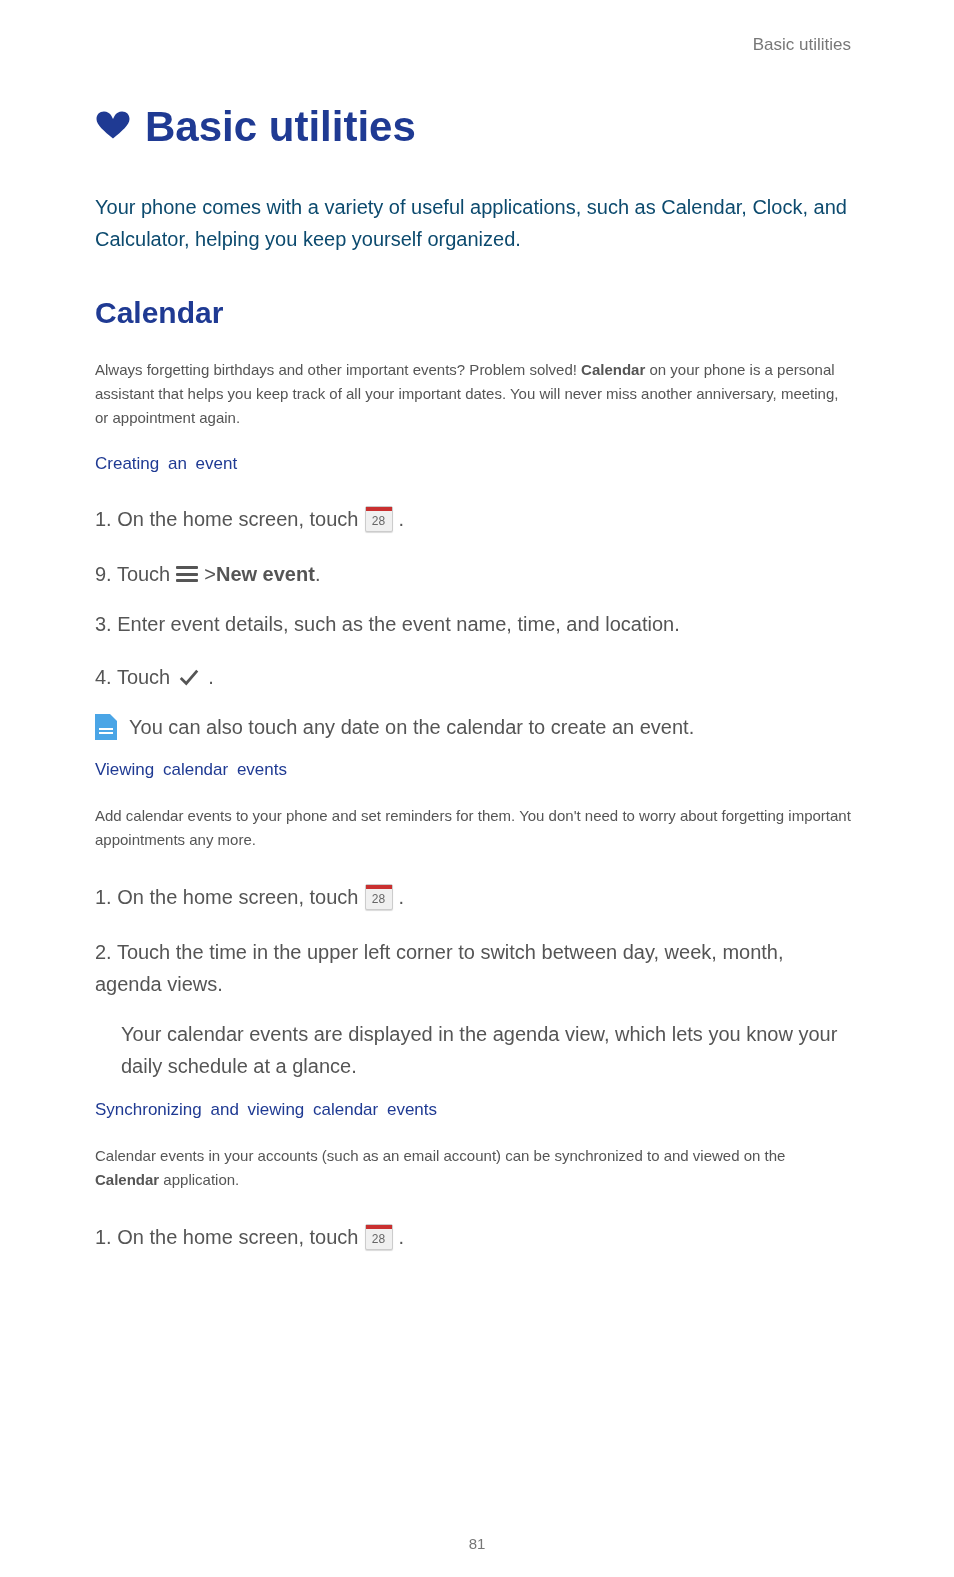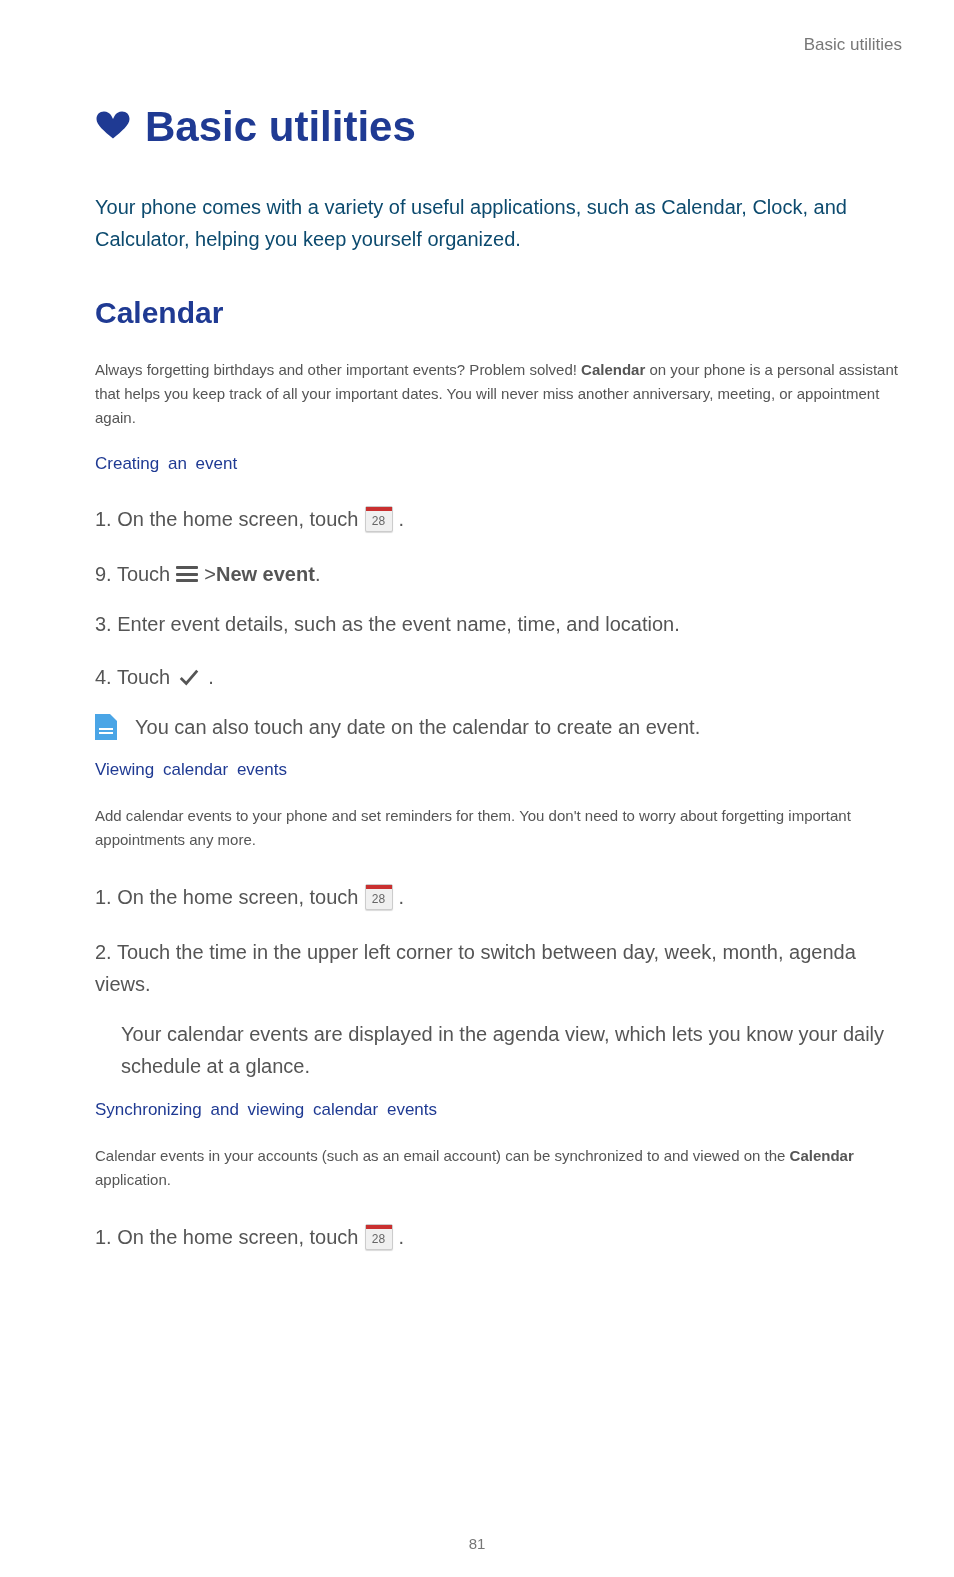--- a/index.html
+++ b/index.html
@@ -5,21 +5,21 @@
   body {
     margin: 0;
     padding: 0;
     font-family: Arial, Helvetica, sans-serif;
     background: #ffffff;
     width: 954px;
   }
   .page {
     width: 954px;
     min-height: 1577px;
-    padding: 35px 52px 20px 95px;
+    padding: 35px 103px 20px 95px;
     box-sizing: border-box;
     position: relative;
   }
   .header-label {
     text-align: right;
     color: #777;
     font-size: 17px;
     margin-bottom: 48px;
   }
   .chapter-title {
@@ -130,21 +130,21 @@
   .check-icon svg {
     width: 26px;
     height: 22px;
     stroke: #555;
     stroke-width: 3;
     fill: none;
   }
   .note-row {
     display: flex;
     align-items: center;
-    gap: 18px;
+    gap: 12px;
     margin-bottom: 20px;
   }
   .note-icon {
     width: 22px;
     height: 26px;
     background: #4aa5e6;
     position: relative;
     flex-shrink: 0;
     margin-left: 0px;
   }

